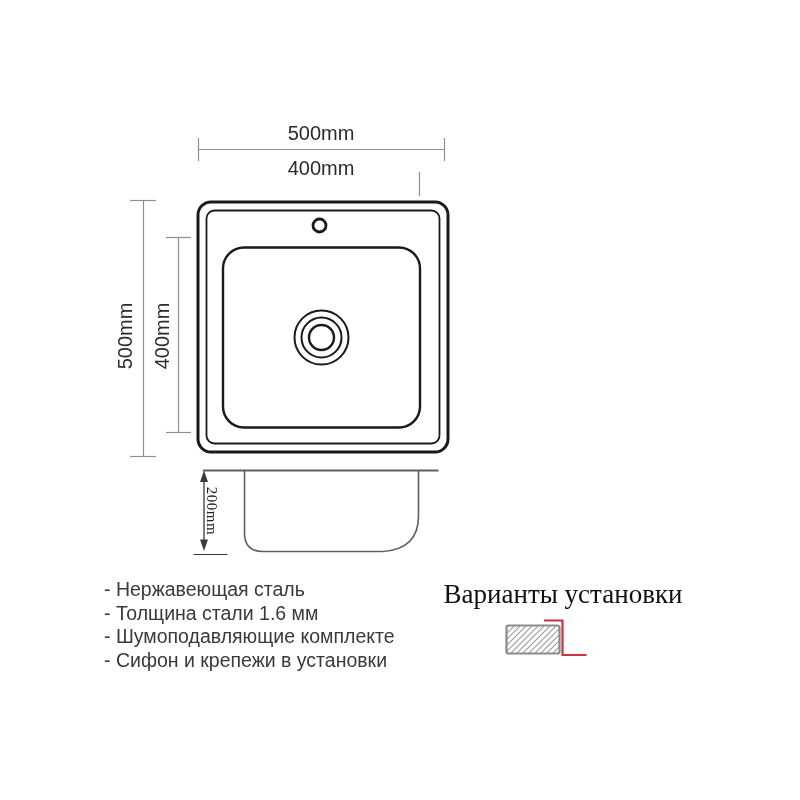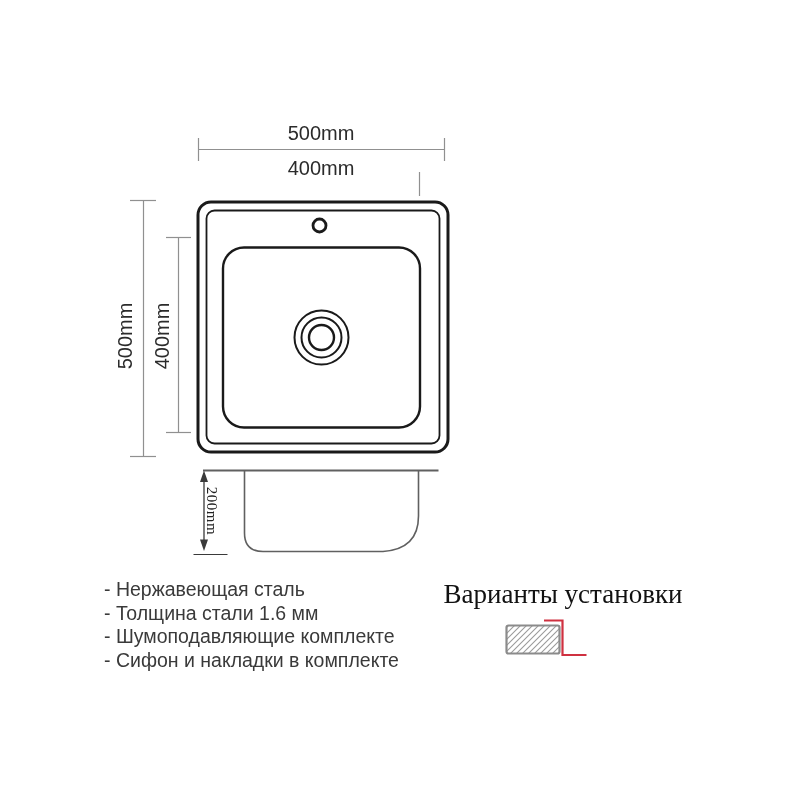--- a/index.html
+++ b/index.html
@@ -116,18 +116,18 @@
   <div class="lbl dim-sans dim-rot-ccw" style="left:125px; top:336px;">500mm</div>
 
   <div class="lbl dim-sans dim-rot-ccw" style="left:162px; top:336px;">400mm</div>
 
   <div class="lbl dim-rot-cw" style="left:211px; top:511px;">200mm</div>
 
   <div class="features">
     <div class="feature-line">- Нержавеющая сталь</div>
     <div class="feature-line">- Толщина стали 1.6 мм</div>
     <div class="feature-line">- Шумоподавляющие комплекте</div>
-    <div class="feature-line">- Сифон и накладки в комплекте</div>
+    <div class="feature-line">- Сифон и крепежи в установки</div>
   </div>
 
   <div class="install-title">Варианты установки</div>
 
 </div>
 
 </body></html>

